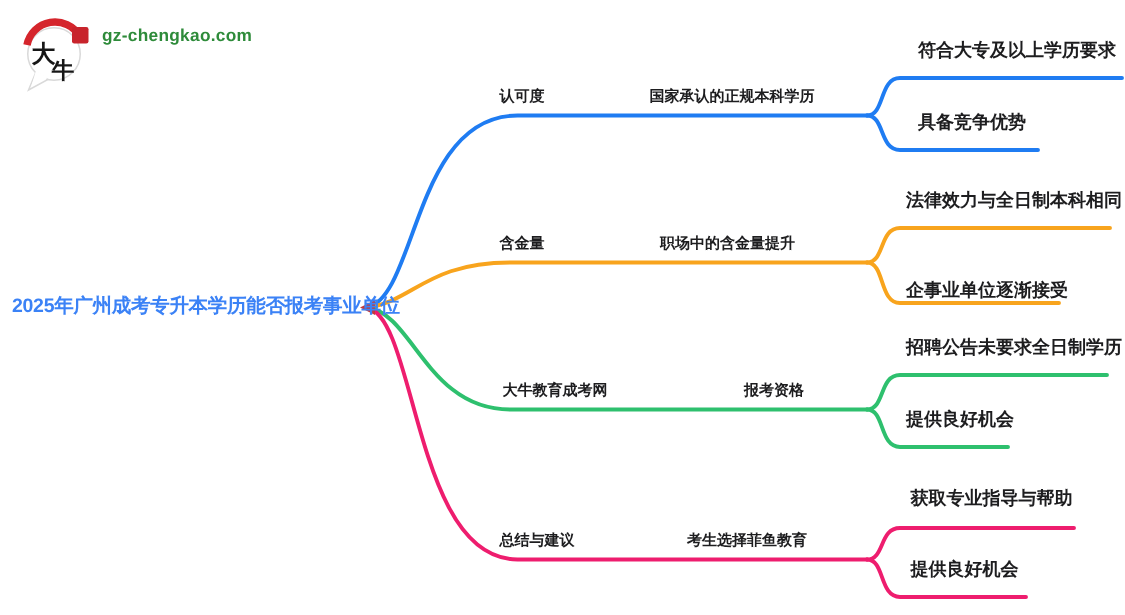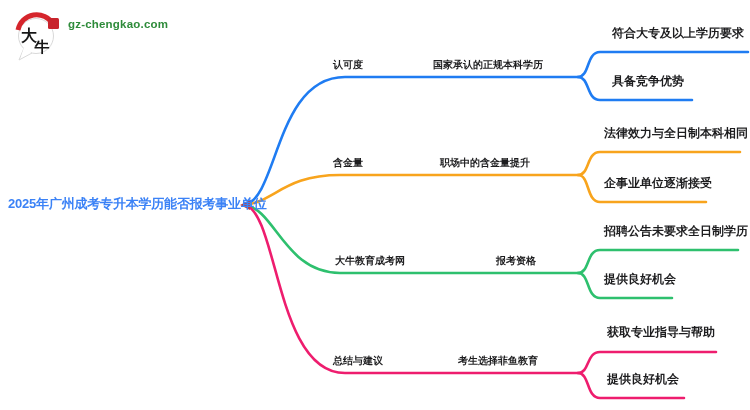--- a/index.html
+++ b/index.html
@@ -81,21 +81,21 @@
 <div class="root-label">2025年广州成考专升本学历能否报考事业单位</div>
 
 <div class="node" style="left:333px;top:56px;">认可度</div>
 <div class="node" style="left:433px;top:56px;">国家承认的正规本科学历</div>
 <div class="node leaf" style="left:612px;top:25px;">符合大专及以上学历要求</div>
 <div class="node leaf" style="left:612px;top:73px;">具备竞争优势</div>
 
 <div class="node" style="left:333px;top:154px;">含金量</div>
 <div class="node" style="left:440px;top:154px;">职场中的含金量提升</div>
 <div class="node leaf" style="left:604px;top:125px;">法律效力与全日制本科相同</div>
-<div class="node leaf" style="left:604px;top:175px;">企事业单位逐渐接受</div>
+<div class="node leaf" style="left:604px;top:185px;">企事业单位逐渐接受</div>
 
 <div class="node" style="left:335px;top:252px;">大牛教育成考网</div>
 <div class="node" style="left:496px;top:252px;">报考资格</div>
 <div class="node leaf" style="left:604px;top:223px;">招聘公告未要求全日制学历</div>
 <div class="node leaf" style="left:604px;top:271px;">提供良好机会</div>
 
 <div class="node" style="left:333px;top:352px;">总结与建议</div>
 <div class="node" style="left:458px;top:352px;">考生选择菲鱼教育</div>
 <div class="node leaf" style="left:607px;top:324px;">获取专业指导与帮助</div>
 <div class="node leaf" style="left:607px;top:371px;">提供良好机会</div>

